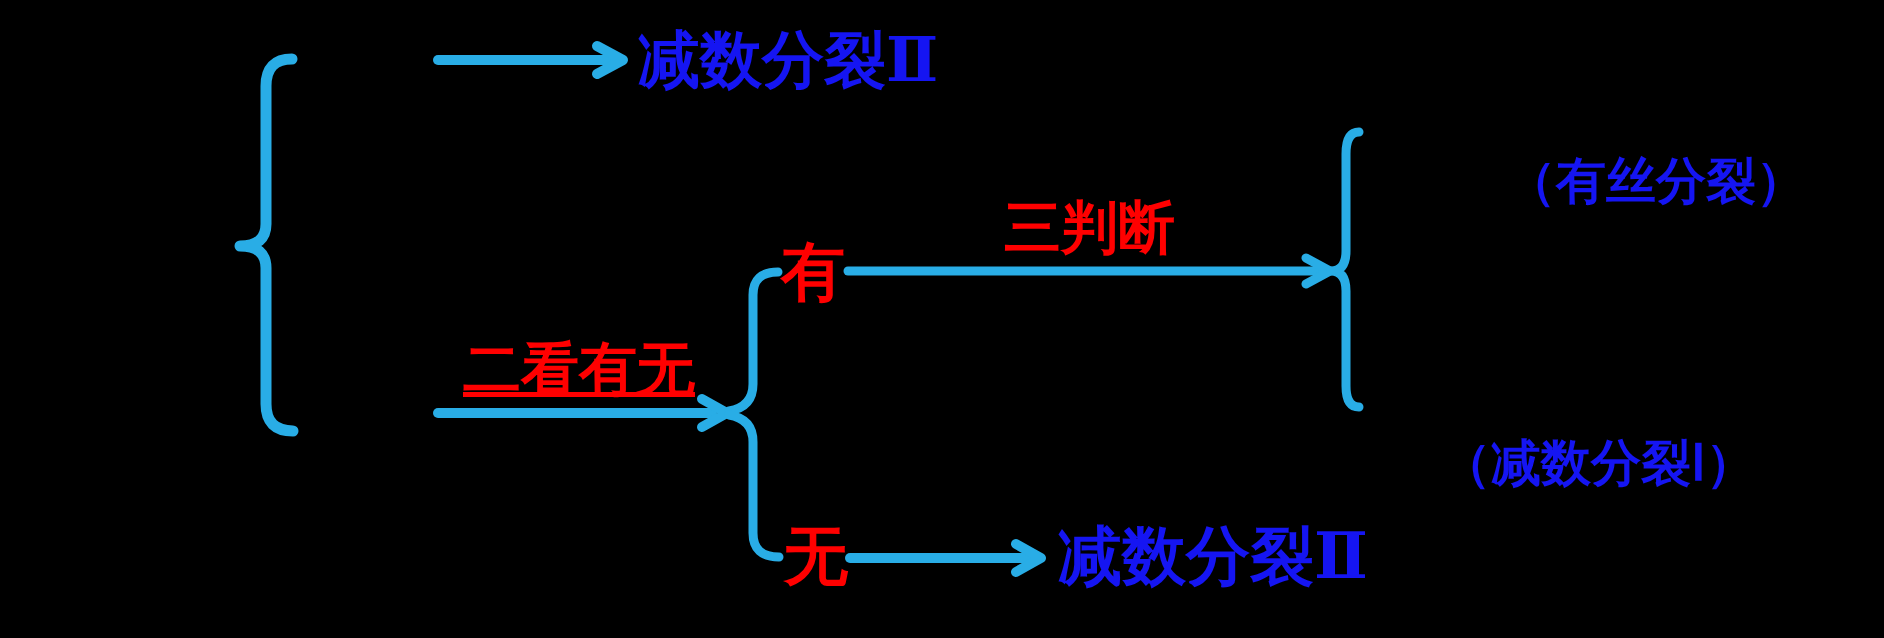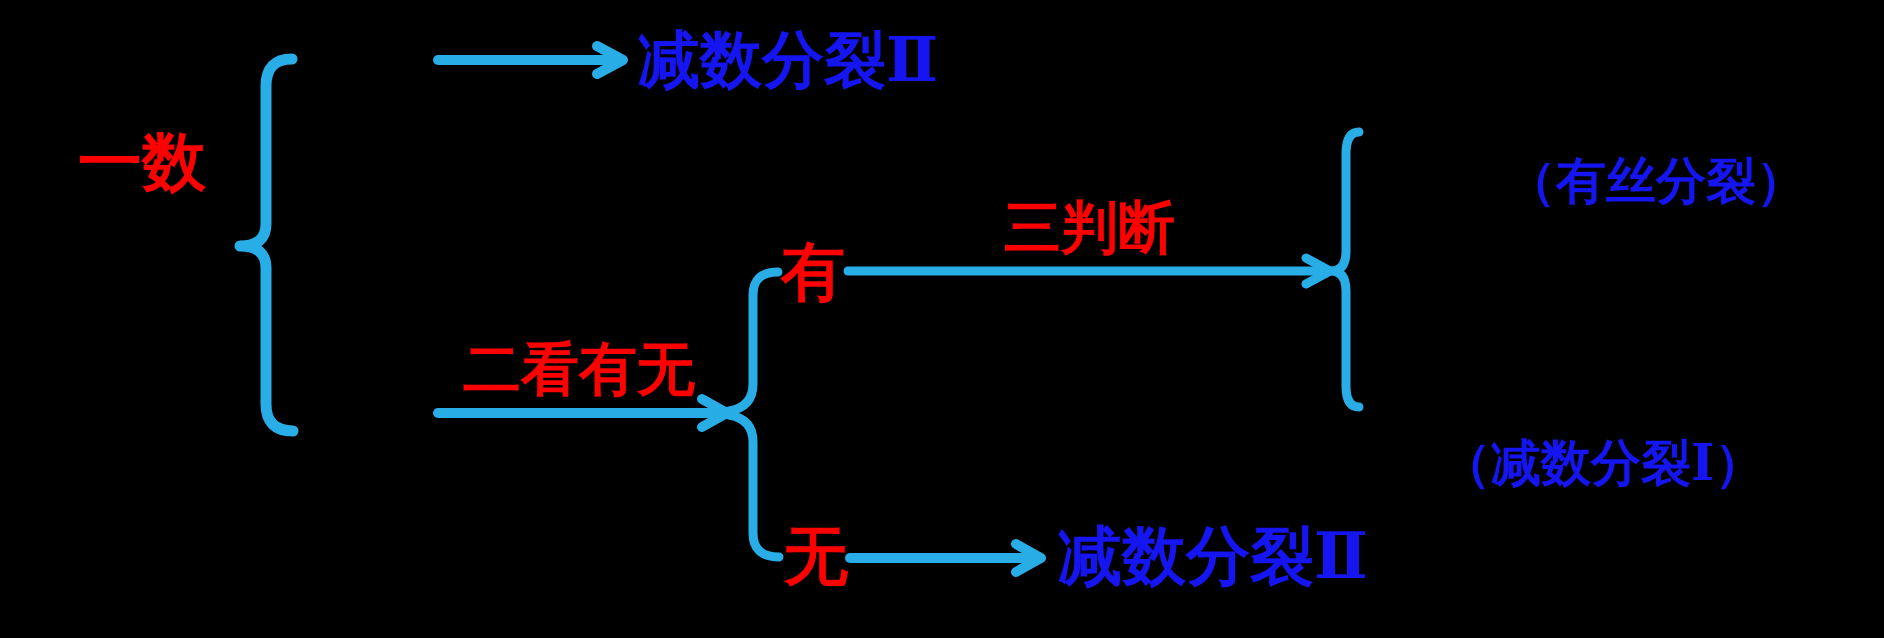--- a/index.html
+++ b/index.html
@@ -13,21 +13,21 @@
   }
   .canvas svg{position:absolute;left:0;top:0;}
   .stroke{fill:none;stroke:var(--line);stroke-linecap:round;stroke-linejoin:round;}
   .w11{stroke-width:11px;} .w10{stroke-width:10px;} .w9{stroke-width:9px;}
   .lbl{
     position:absolute; font-weight:bold; line-height:1; white-space:nowrap;
     letter-spacing:0;
     text-align:right;
   }
   .red{color:var(--red);} .blue{color:var(--blue);}
-  .fs64{font-size:64px;} .fs62{font-size:62px;} .fs58{font-size:58px;}
+  .fs64{font-size:64px;} .fs62{font-size:62px;} .fs58{font-size:58px;text-decoration:underline;}
   .fs57{font-size:57px;} .fs50{font-size:50px;}
 </style>
 </head>
 <body>
 
 <div class="canvas">
 
   <svg width="1884" height="638" viewBox="0 0 1884 638">
 
     <path class="stroke w11" d="M 292 59 Q 266 59 266 86 L 266 224 Q 266 246 240 246 Q 266 246 266 268 L 266 404 Q 266 431 293 431"></path>
@@ -43,31 +43,30 @@
 
     <path class="stroke w9" d="M 848 271 L 1318 271"></path>
     <path class="stroke w9" d="M 1306 258 L 1330 271 L 1306 284"></path>
 
     <path class="stroke w9" d="M 1359 132 Q 1346 132 1346 154 L 1346 251 Q 1346 271 1331 271 Q 1346 271 1346 291 L 1346 386 Q 1346 407 1359 407"></path>
 
     <path class="stroke w10" d="M 850 558 L 1028 558"></path>
     <path class="stroke w10" d="M 1016 544 L 1041 558 L 1016 572"></path>
   </svg>
 
-  <div class="lbl red fs64" style="left:78px;top:130px;">一数</div>
 
   <div class="lbl blue fs62" style="left:638px;top:29px;">减数分裂Ⅱ</div>
 
   <div class="lbl red fs58" style="left:463px;top:340px;">二看有无</div>
 
   <div class="lbl red fs64" style="left:781px;top:240px;">有</div>
 
   <div class="lbl red fs57" style="left:1004px;top:198px;">三判断</div>
 
   <div class="lbl blue fs50" style="left:1506px;top:156px;">（有丝分裂）</div>
 
-  <div class="lbl blue fs50" style="left:1441px;top:438px;">（减数分裂Ⅰ）</div>
+  <div class="lbl blue fs50" style="left:1441px;top:438px;font-family:Liberation Serif, serif;">（减数分裂Ⅰ）</div>
 
   <div class="lbl red fs64" style="left:784px;top:524px;">无</div>
 
   <div class="lbl blue fs64" style="left:1058px;top:524px;">减数分裂Ⅱ</div>
 
 </div>
 
 </body></html>

